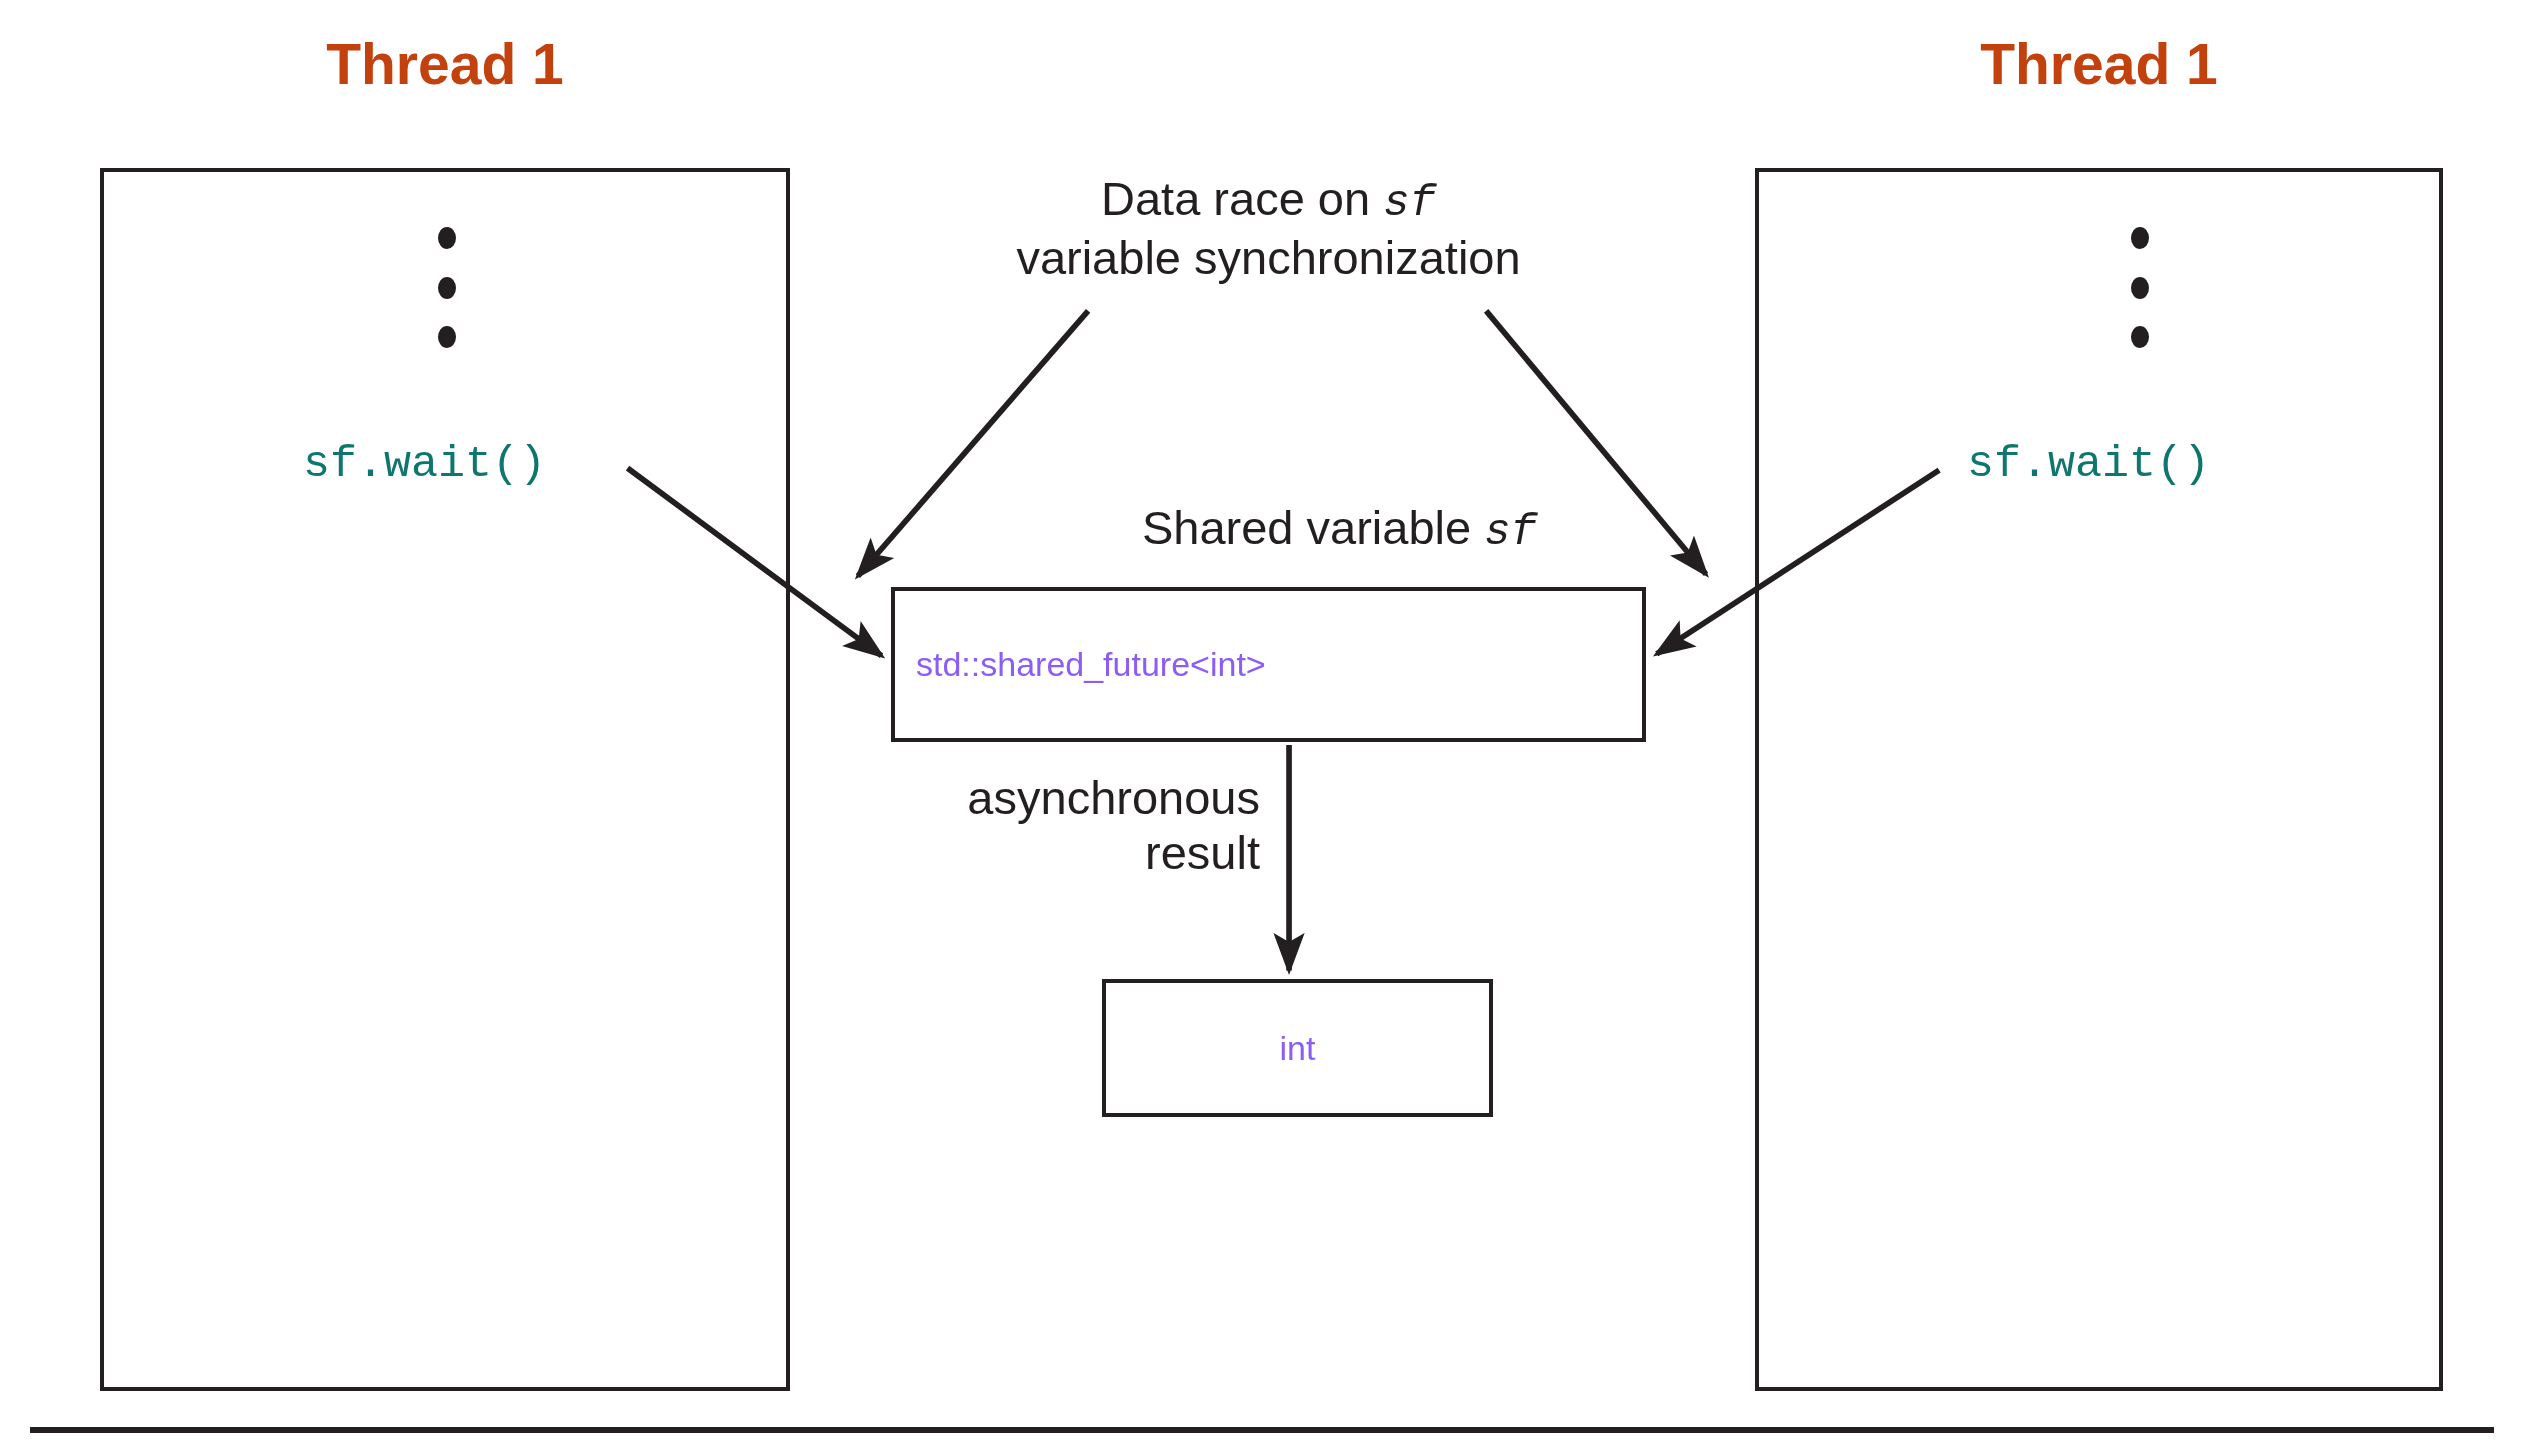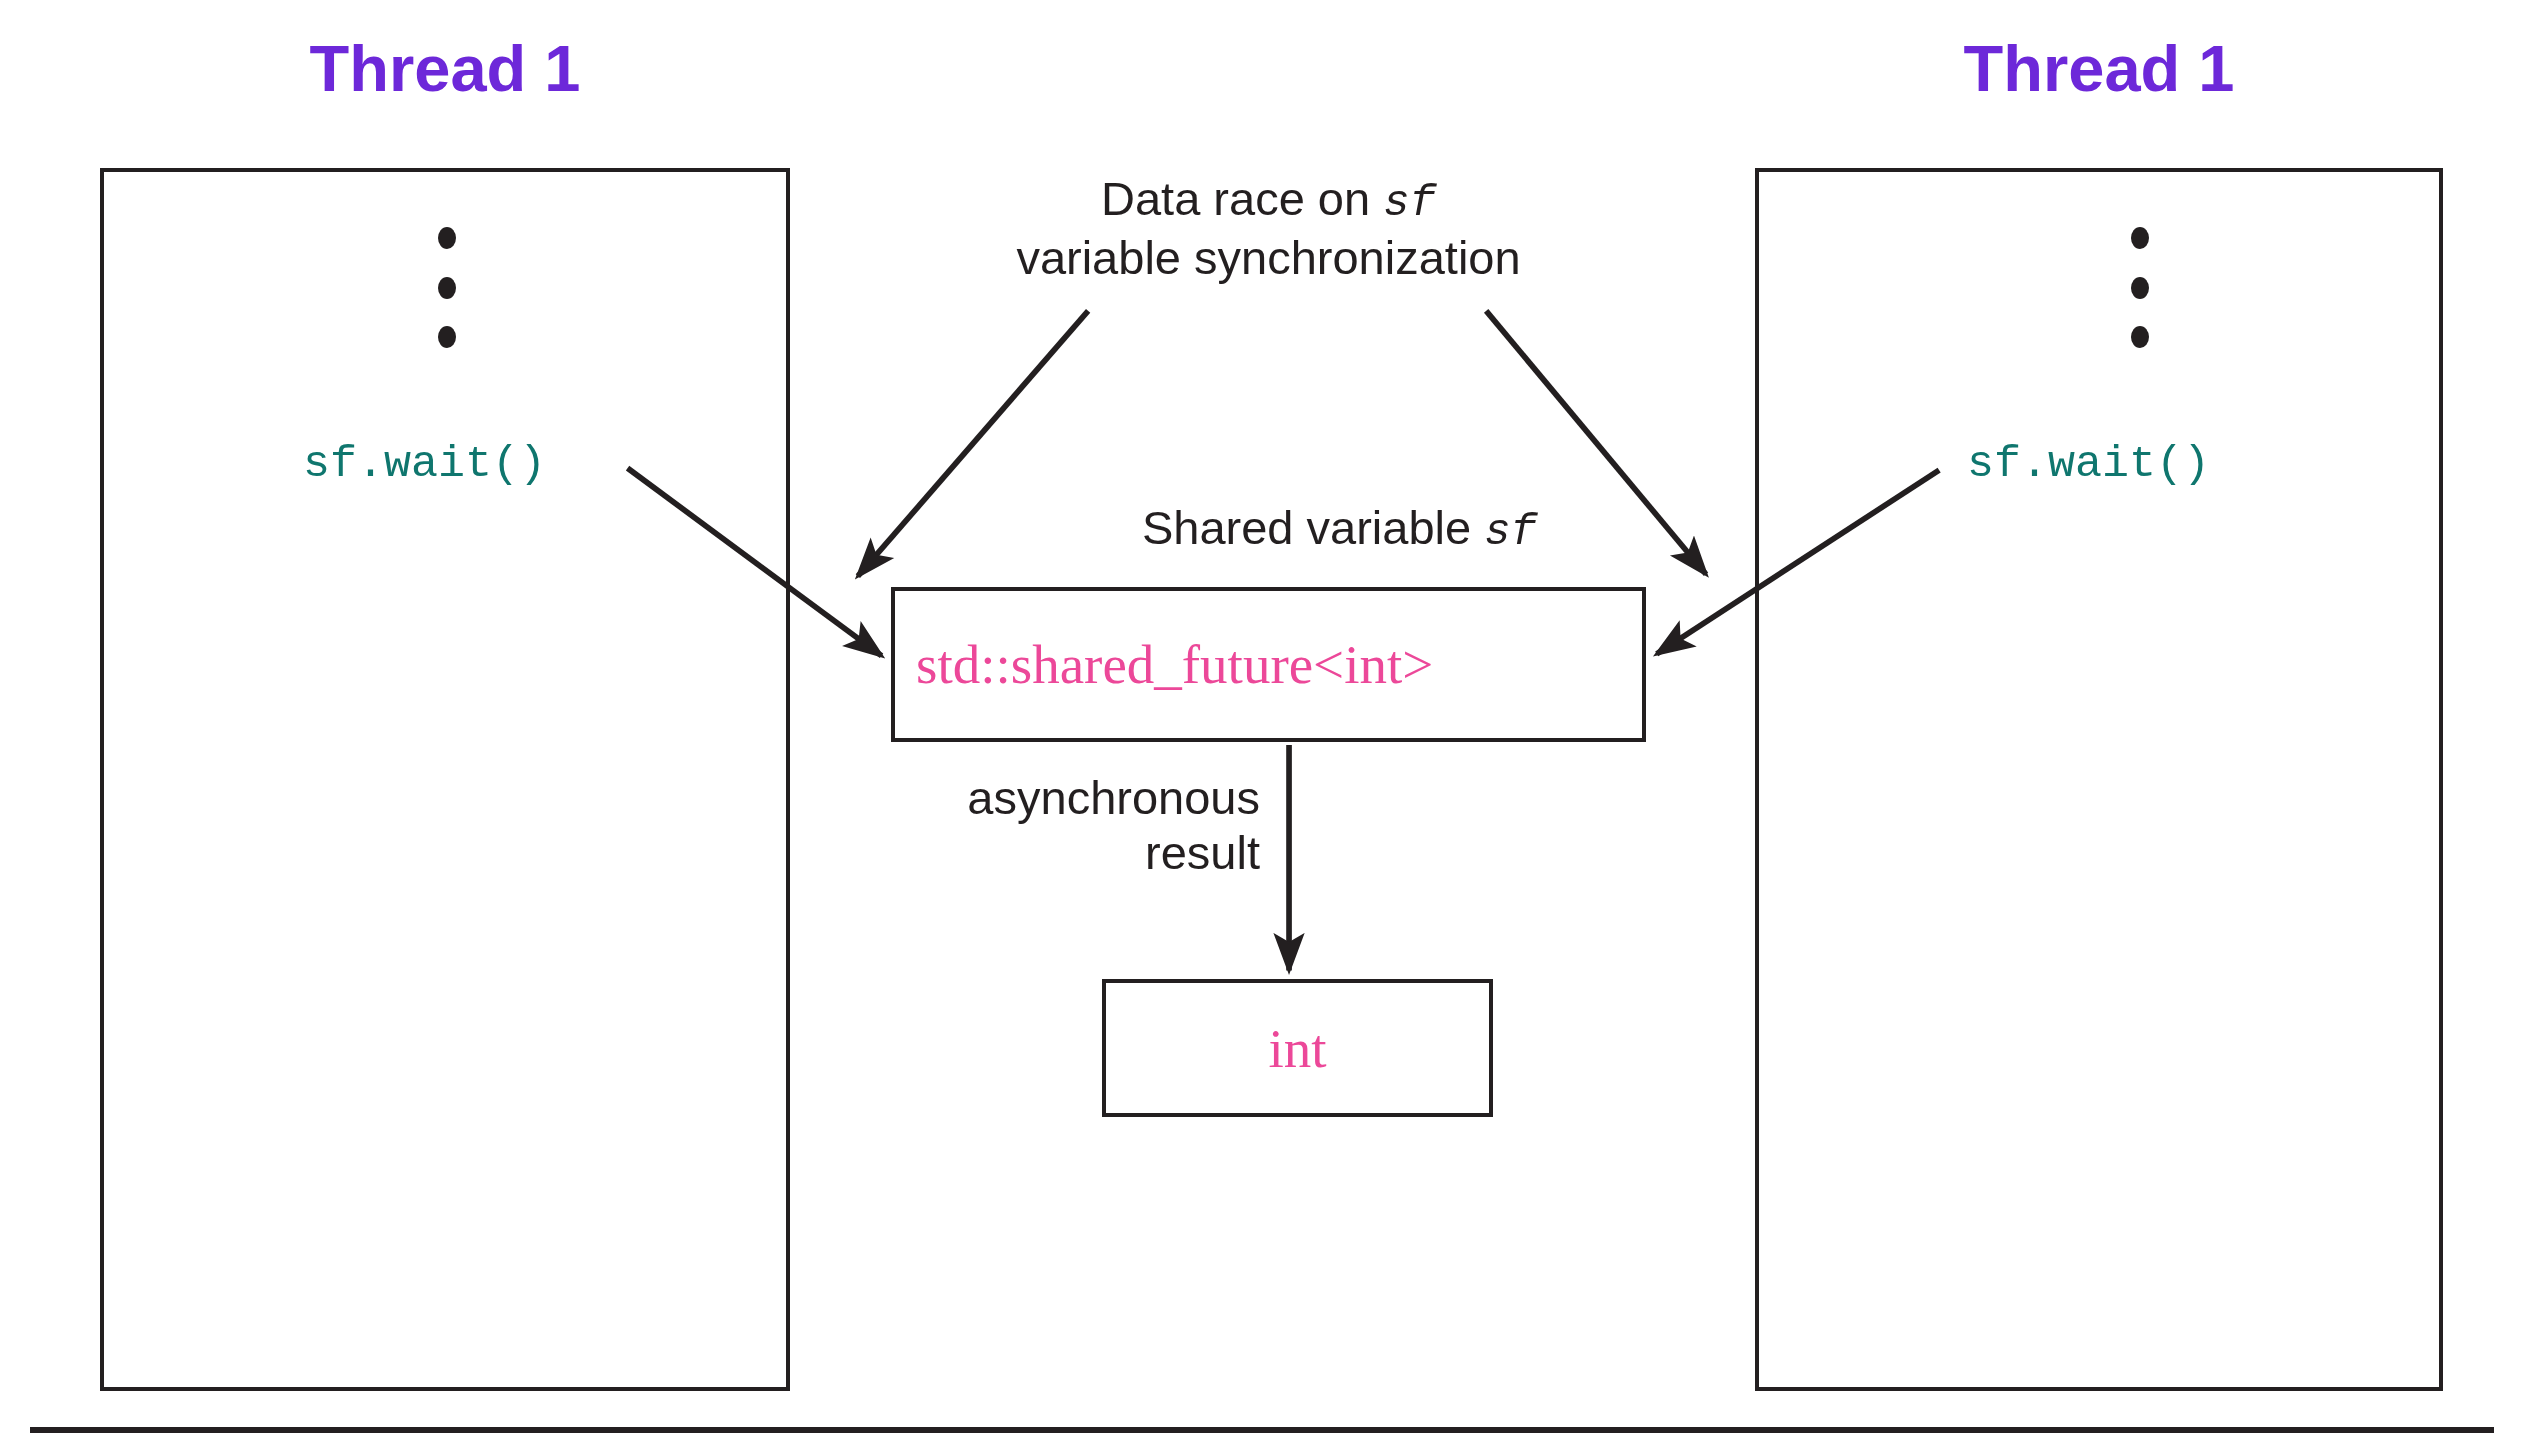--- a/index.html
+++ b/index.html
@@ -15,23 +15,23 @@
     overflow: hidden;
     font-family: "Liberation Sans", sans-serif;
     color: #231f20;
   }
 
   
   .thread-title {
     position: absolute;
     font-family: "Liberation Sans", sans-serif;
     font-weight: bold;
-    font-size: 65px;
+    font-size: 57px;
     line-height: 1;
-    color: #6d28d9;
+    color: #c2410c;
     text-align: center;
     white-space: nowrap;
   }
   #thread1-title { left: 100px; top: 36px; width: 690px; }
   #thread2-title { left: 1755px; top: 36px; width: 688px; }
 
   
   .thread-frame {
     position: absolute;
     border: 4.7px solid #231f20;
@@ -91,23 +91,23 @@
   #refers-note{ left: 881px; top: 770px; width: 379px; text-align: right; }
 
   
   .type-box {
     position: absolute;
     border: 4.7px solid #231f20;
     background: #ffffff;
     box-sizing: border-box;
     display: flex;
     align-items: center;
-    font-family: Liberation Serif, serif;
-    font-size: 55px;
-    color: #ec4899;
+    font-family: Liberation Sans, sans-serif;
+    font-size: 34px;
+    color: #8b5cf6;
     white-space: nowrap;
   }
   #shared-future-box {
     left: 891px; top: 587px; width: 755px; height: 155px;
     padding-left: 21px;
   }
   #int-box {
     left: 1073px; top: 979px; width: 391px; height: 138px;
     justify-content: center;
     margin-left: 29px;

